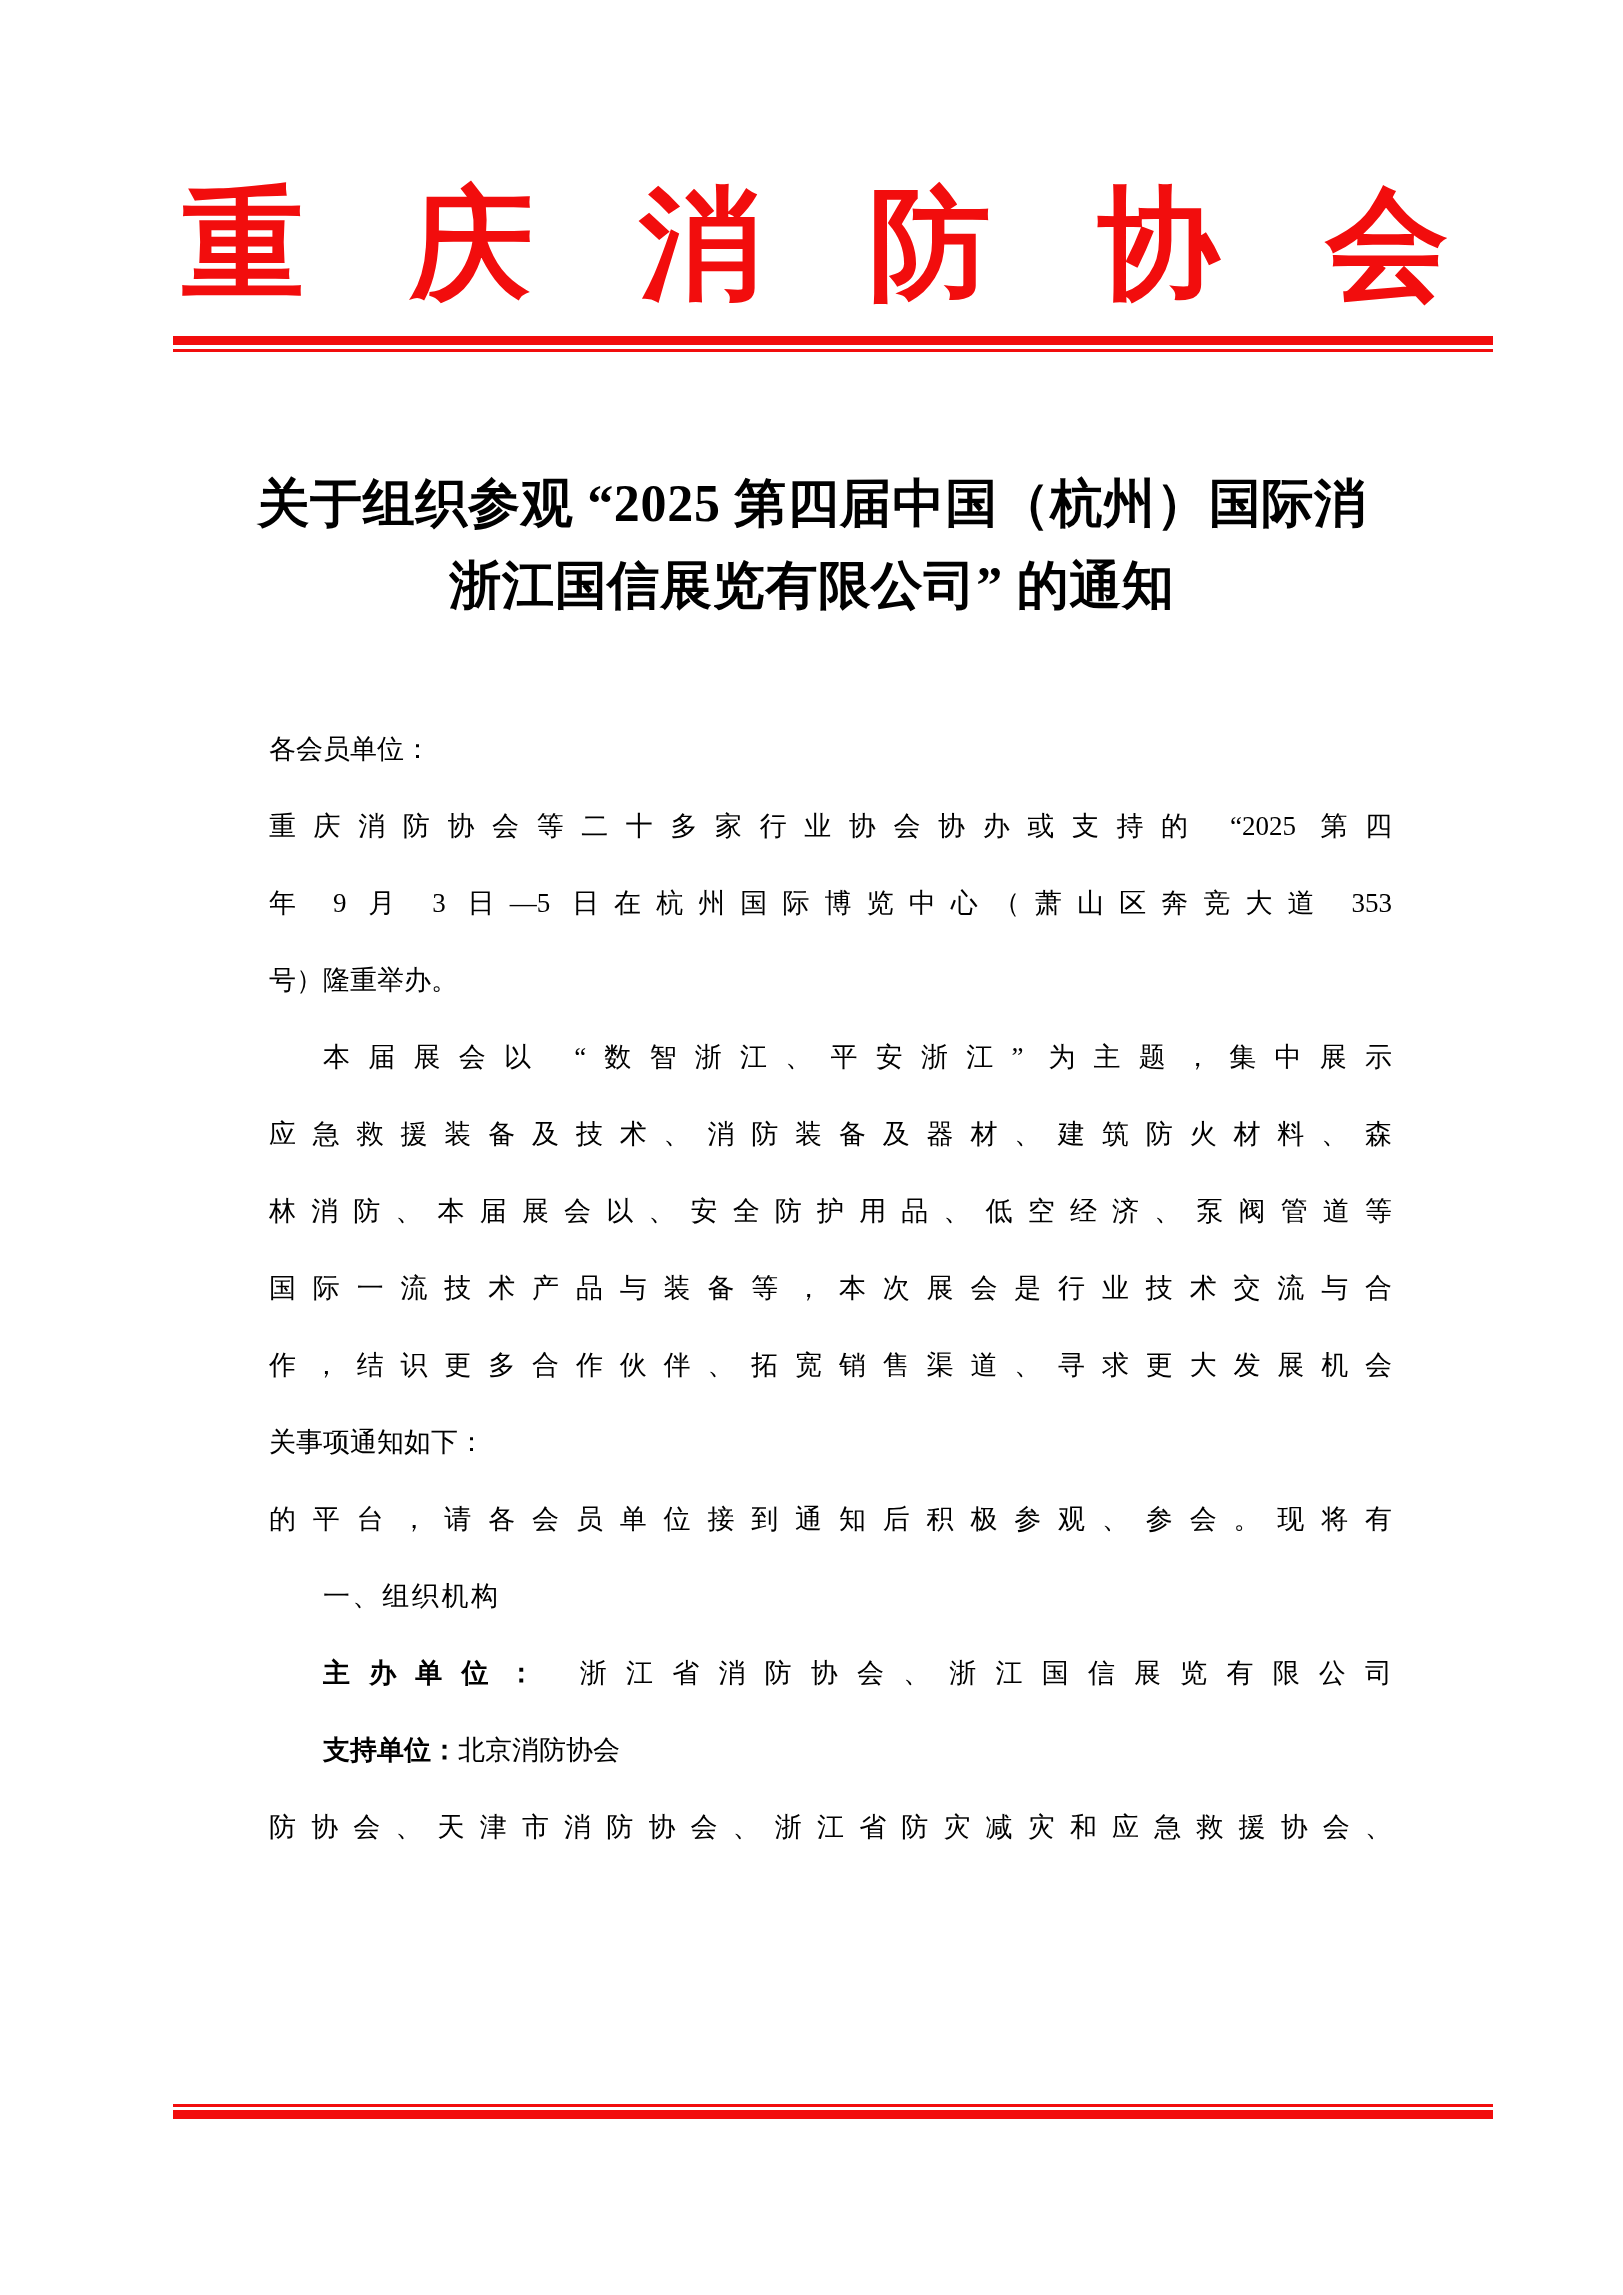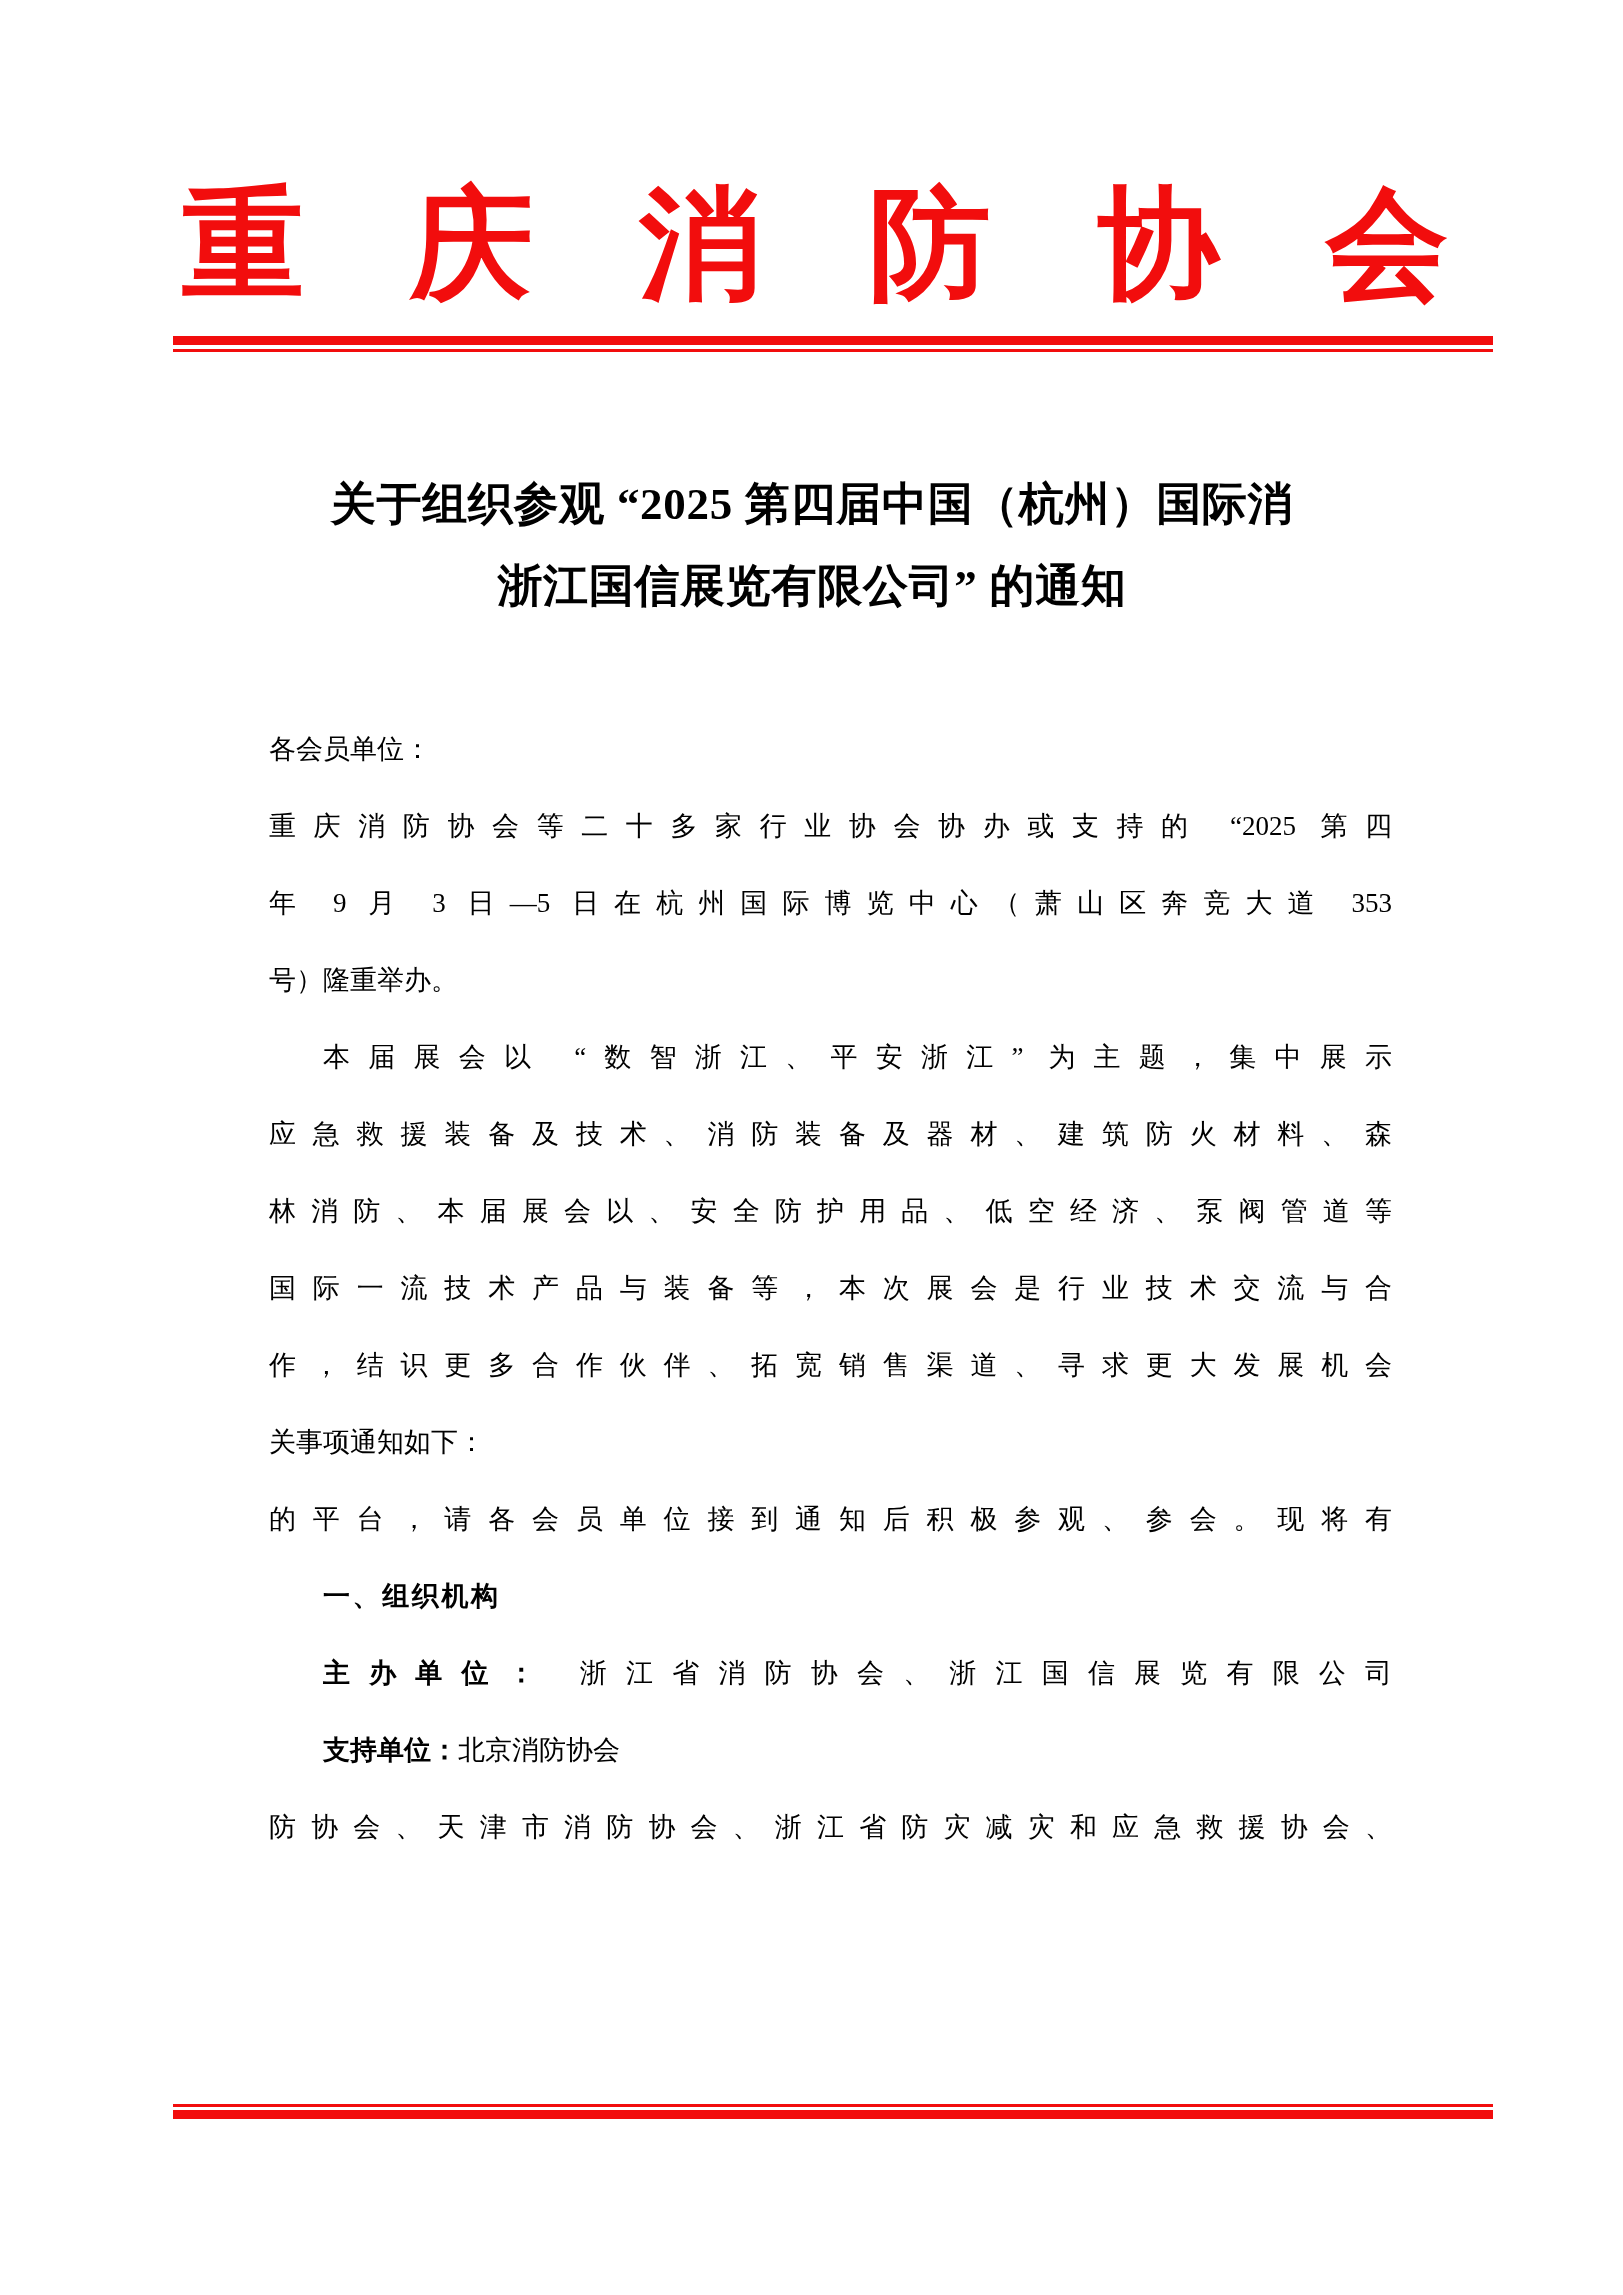--- a/index.html
+++ b/index.html
@@ -47,21 +47,21 @@
   .rule-top .rule-thin { margin-top: 4.6px; }
   .rule-bottom .rule-thick { margin-top: 3.9px; }
   
   .doc-title {
     position: absolute;
     left: 92px;
     top: 463px;
     width: 1440px;
     text-align: center;
     font-weight: 700;
-    font-size: 45px;
+    font-size: 52px;
     line-height: 82px;
     letter-spacing: 0.7px;
   }
   
   .body-text {
     position: absolute;
     left: 269px;
     top: 711px;
     width: 1123px;
     font-size: 27px;
@@ -70,21 +70,21 @@
   .line { white-space: nowrap; }
   .j {
     white-space: normal;
     text-align: justify;
     text-align-last: justify;
     text-justify: inter-character;
   }
   .ind { text-indent: 2em; }
   .heading {
     font-family: "Liberation Sans", sans-serif;
-    font-weight: 700;
+    font-weight: 400;
     letter-spacing: 2.6px;
   }
   .label {
     font-family: "Liberation Sans", sans-serif;
     font-weight: 700;
   }
 </style>
 </head>
 <body>
 

